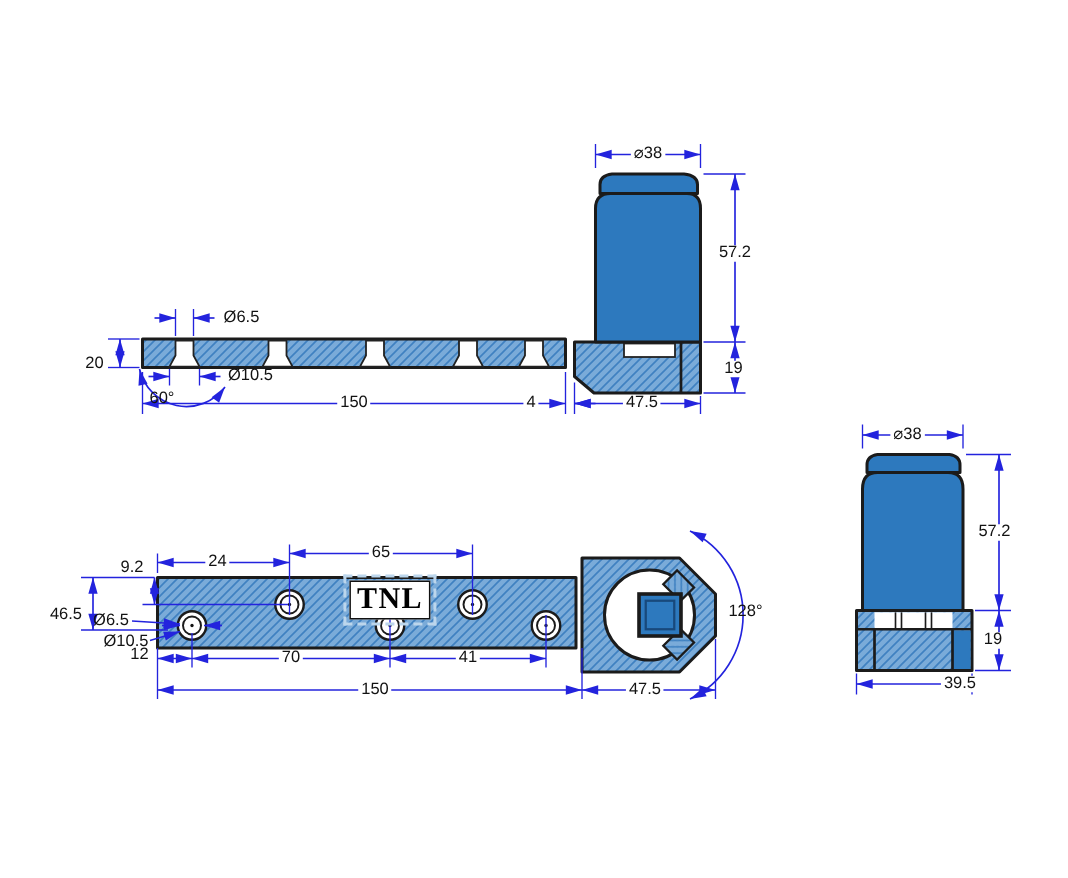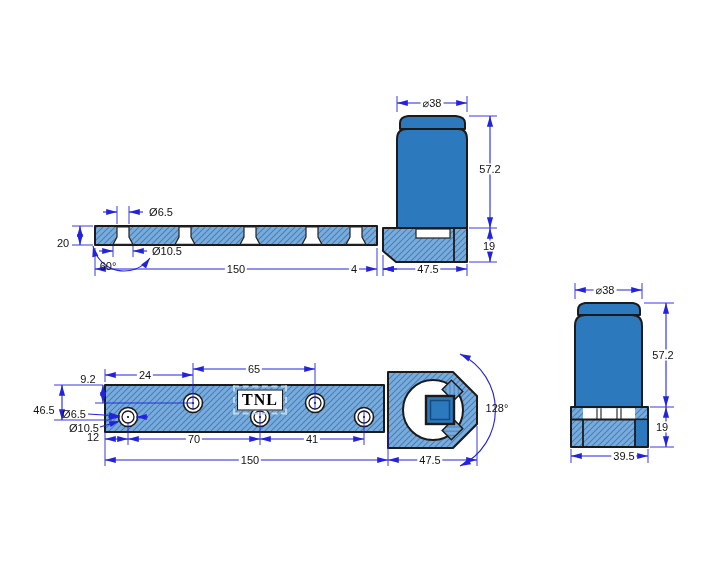--- a/index.html
+++ b/index.html
@@ -3,21 +3,21 @@
 <meta charset="utf-8">
 <style>
   html,body{margin:0;padding:0;background:#ffffff;}
   .canvas{position:relative;width:712px;height:585px;background:#fff;
           font-family:"Liberation Sans",sans-serif;overflow:hidden;}
   svg{position:absolute;left:0;top:0;}
   .dim{position:absolute;transform:translate(-50%,-50%);font-size:11px;color:#121212;
        white-space:nowrap;line-height:1;letter-spacing:0;}
   .dim.bg{background:#fff;padding:0 2px;}
   .logo{position:absolute;transform:translate(-50%,-50%);background:#fff;border:1.5px solid #111;
-        padding:0 4px 1px 4px;font-family:"Liberation Serif",serif;font-size:16px;font-weight:700;
+        padding:0 4px 1px 4px;font-family:"Liberation Serif",serif;font-size:20px;font-weight:700;
         letter-spacing:1px;color:#000;outline:2px dashed #bcd6ec;outline-offset:2px;}
   
   .hatched{fill:url(#hat);stroke:#1b1b1b;stroke-width:2;stroke-linejoin:round;}
   .solid{fill:#2d79be;stroke:#1b1b1b;stroke-width:2;stroke-linejoin:round;}
   .white{fill:#ffffff;stroke:#222;stroke-width:1.2;}
   .edge{stroke:#1b1b1b;stroke-width:1.8;fill:none;}
   .thin{stroke:#1b1b1b;stroke-width:1.1;fill:none;}
   .d{stroke:#2323dd;stroke-width:1.1;fill:none;}
   .e{stroke:#2323dd;stroke-width:0.9;fill:none;}
 </style>
@@ -220,16 +220,16 @@
   <span class="dim" style="left:93px;top:437px">12</span>
   <span class="dim bg" style="left:194px;top:439px">70</span>
   <span class="dim bg" style="left:312px;top:439px">41</span>
   <span class="dim bg" style="left:250px;top:460px">150</span>
   <span class="dim bg" style="left:430px;top:460px">47.5</span>
   <span class="dim" style="left:497px;top:408px">128°</span>
 
   <span class="dim bg" style="left:605px;top:290px">⌀38</span>
   <span class="dim bg" style="left:663px;top:355px">57.2</span>
   <span class="dim bg" style="left:662px;top:427px">19</span>
-  <span class="dim bg" style="left:624px;top:456px">39.5</span>
+  <span class="dim bg" style="left:640px;top:456px">39.5</span>
 
   <span class="logo" style="left:260px;top:400px">TNL</span>
 </div>
 
 </body></html>

